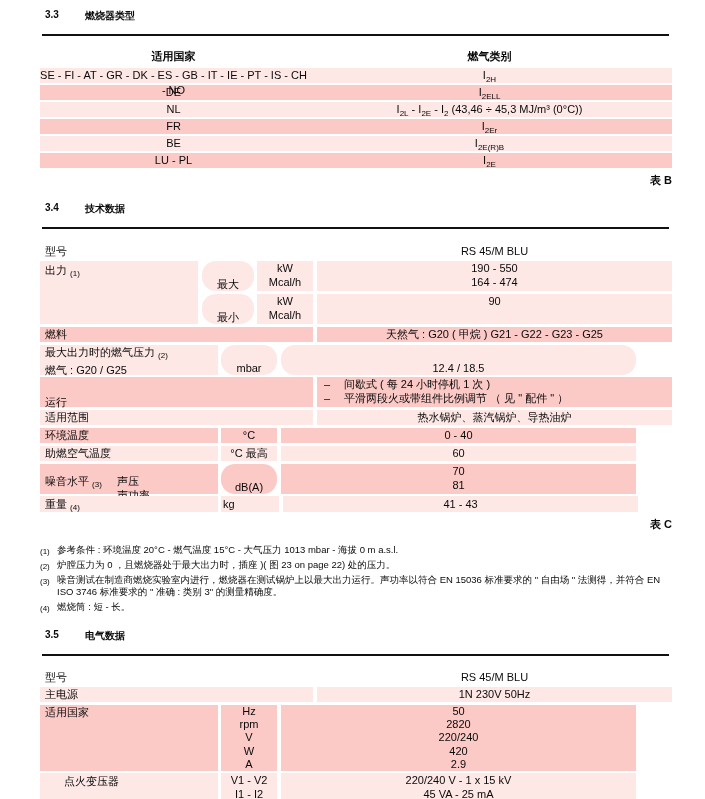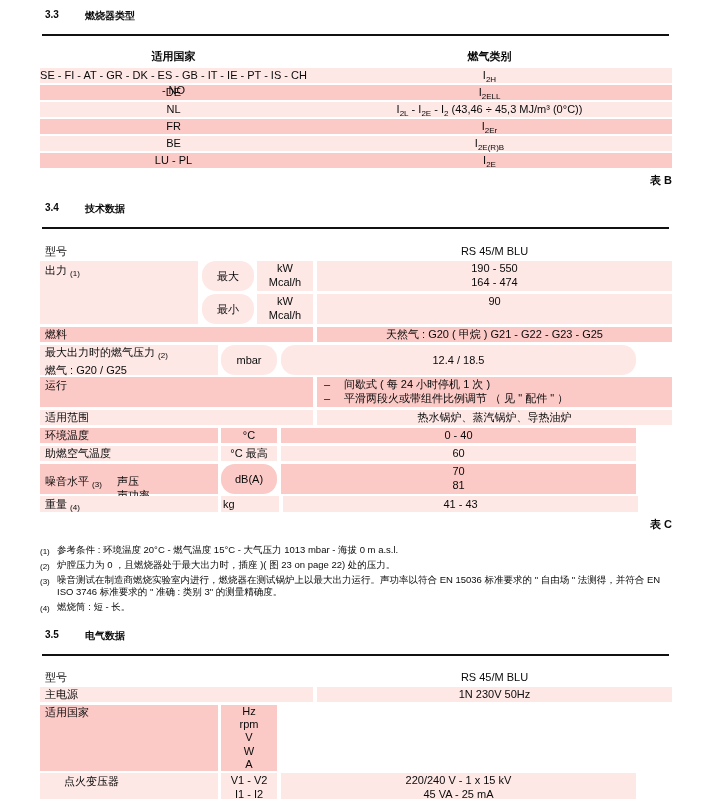--- a/index.html
+++ b/index.html
@@ -38,21 +38,21 @@
   .cA   { width:178px; box-sizing:border-box; padding-left:5px; }
   .cAw  { width:273px; box-sizing:border-box; padding-left:5px; } 
   .cA1  { width:158px; box-sizing:border-box; padding-left:5px; }
   .cA2  { width:52px; margin-left:4px; text-align:center; }
   .cB   { width:56px; margin-left:3px; text-align:center; }
   .cC   { width:355px; margin-left:4px; text-align:center; }
   .h1 { height:15px; line-height:15px; }
   .h1b{ height:16px; line-height:16px; }
   .h2 { height:30px; line-height:14px; }
   .h5 { height:66px; line-height:13.2px; }
-  .vc { display:flex; flex-direction:column; justify-content:center;border-radius:14px; }
+  .vc { display:flex; flex-direction:column; justify-content:flex-end;border-radius:14px; }
   .left { text-align:left; padding-left:2px; }
   .dash-line { display:flex; text-align:left; padding-left:7px; }
   .dash { width:20px; }
   .stack2 { display:inline-block; vertical-align:top; margin-left:12px; }
 
   
   .fns { margin-top:12px; }
   .fn-row { display:flex; margin-bottom:3px; font-size:9.5px; line-height:12px; }
   .fn-marker { width:17px; font-size:8px; position:relative; top:2px; flex:none; }
   .fn-text { width:613px; }
@@ -163,21 +163,21 @@
         </div>
         <div class="cB vc row-light">
             <span>mbar</span>
           </div>
         <div class="cC vc row-light">
             <span>12.4 / 18.5</span>
           </div>
       </div>
 
       <div class="row h2" style="margin-bottom:3px;">
-        <div class="cAw row-dark" style="padding-top:1px;">运行</div>
+        <div class="cAw row-dark" style="padding-top:18px;">运行</div>
         <div class="cC row-dark">
           <div class="dash-line">
             <span class="dash">–</span>
             <span>间歇式 ( 每 24 小时停机 1 次 )</span>
           </div>
           <div class="dash-line">
             <span class="dash">–</span>
             <span>平滑两段火或带组件比例调节 （ 见 " 配件 " ）</span>
           </div>
         </div>
@@ -268,20 +268,27 @@
 
       <div class="row h5">
         <div class="cA row-dark" style="padding-top:1px;">适用国家</div>
         <div class="cB h5 row-dark">
           <div>Hz</div>
           <div>rpm</div>
           <div>V</div>
           <div>W</div>
           <div>A</div>
         </div>
+        <div class="cC h5 row-dark">
+          <div>50</div>
+          <div>2820</div>
+          <div>220/240</div>
+          <div>420</div>
+          <div>2.9</div>
+        </div>
       </div>
 
       <div class="row h2">
         <div class="cA row-light" style="padding-top:1px;padding-left:24px;">点火变压器</div>
         <div class="cB h2 row-light">
           <div>V1 - V2</div>
           <div>I1 - I2</div>
         </div>
         <div class="cC h2 row-light">
           <div>220/240 V - 1 x 15 kV</div>

